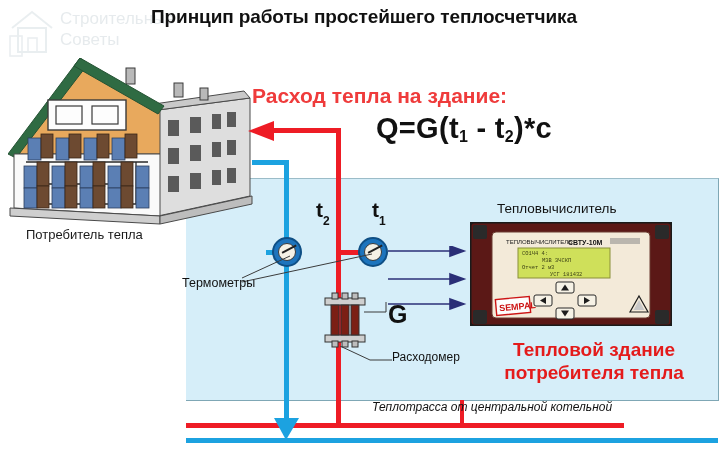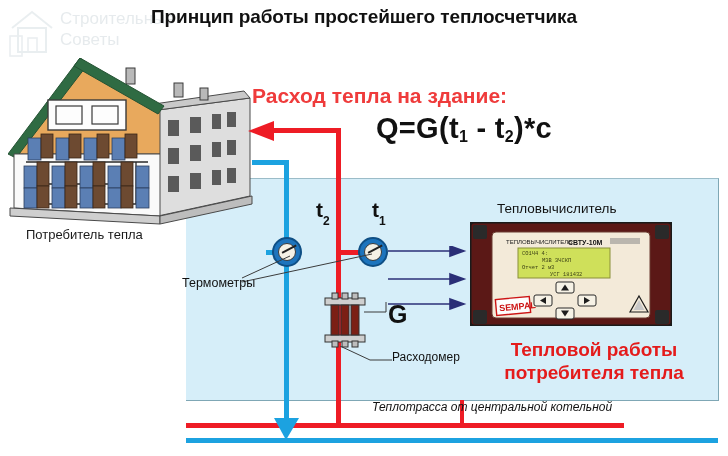--- a/index.html
+++ b/index.html
@@ -287,19 +287,19 @@
       </g>
 
       <g transform="translate(160,74)">
         <polygon points="9,0 18,16 0,16" fill="none" stroke="#1b1b1b" stroke-width="1.2"></polygon>
         <polygon points="9,4 14.5,14 3.5,14" fill="#c8c8c8"></polygon>
       </g>
     </svg>
   </div>
 
   <div class="tp-red">
-    <span>Тепловой работы</span>
+    <span>Тепловой здание</span>
     <span>потребителя тепла</span>
   </div>
 
   <div class="trunk-label">Теплотрасса от центральной котельной</div>
 
 </div>
 
 </body></html>

